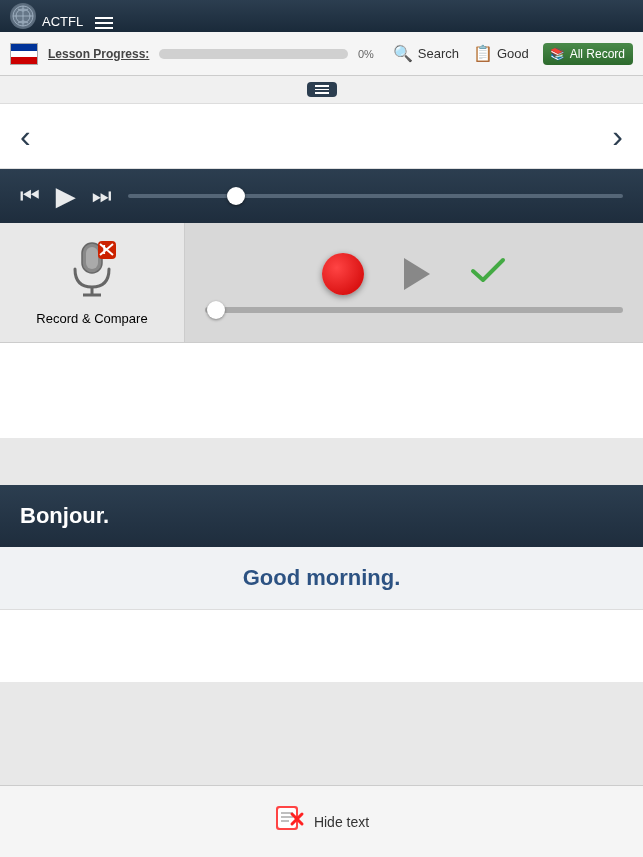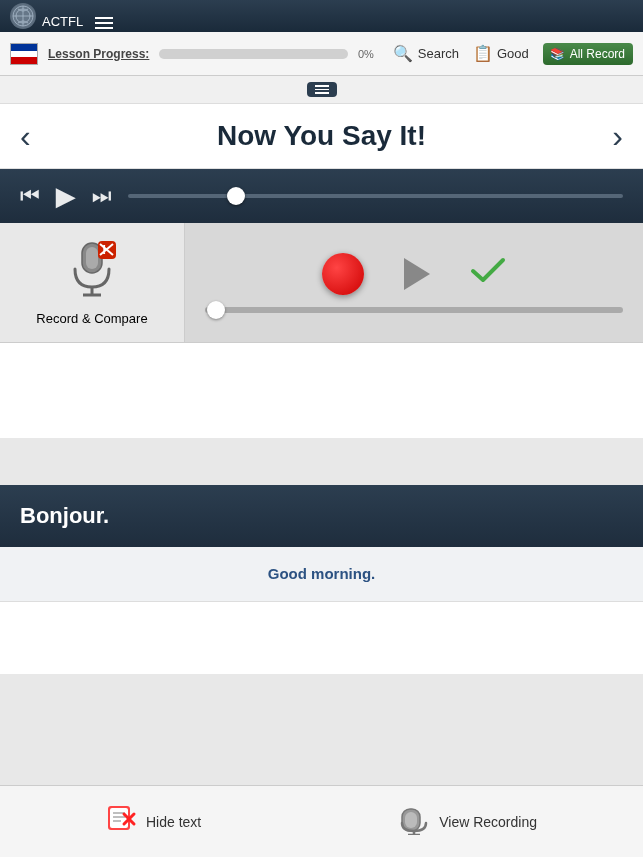--- a/index.html
+++ b/index.html
@@ -307,21 +307,21 @@
       font-weight: 600;
     }
     #phrase-english {
       background: #f0f2f4;
       padding: 18px 20px;
       text-align: center;
       border-bottom: 1px solid #ddd;
     }
     #phrase-english-text {
       color: #2c5282;
-      font-size: 15px;
+      font-size: 22px;
       font-weight: 600;
     }
 
     
     #spacer {
       background: white;
       flex: 1;
       min-height: 90px;
     }
 
@@ -403,21 +403,20 @@
 <div id="menu-strip">
   <div id="menu-strip-btn">
     <span></span>
       <span></span>
       <span></span>
   </div>
 </div>
 
 <div id="title-area">
   <div id="nav-left">‹</div>
-  <div id="page-title">Now You Say It!</div>
   <div id="nav-right">›</div>
 </div>
 
 <div id="audio-player">
   <div class="audio-btn" style="font-size:22px;">⏮</div>
   <div class="audio-btn" style="font-size:26px;">▶</div>
   <div class="audio-btn" style="font-size:22px;">⏭</div>
   <div id="audio-slider-container">
     <div id="audio-slider-thumb"></div>
   </div>
@@ -481,25 +480,13 @@
         <rect x="4" y="6" width="18" height="20" rx="2" fill="white"></rect>
         <line x1="7" y1="11" x2="19" y2="11" stroke="#aaa" stroke-width="1.5"></line>
         <line x1="7" y1="15" x2="19" y2="15" stroke="#aaa" stroke-width="1.5"></line>
         <line x1="7" y1="19" x2="15" y2="19" stroke="#aaa" stroke-width="1.5"></line>
         <line x1="18" y1="22" x2="28" y2="12" stroke="#ff2222" stroke-width="3" stroke-linecap="round"></line>
         <line x1="28" y1="22" x2="18" y2="12" stroke="#ff2222" stroke-width="3" stroke-linecap="round"></line>
       </svg>
     </span>
     <span class="bottom-action-label">Hide text</span>
   </div>
-  <div class="bottom-action">
-    <span class="bottom-action-icon">
-      <svg width="34" height="34" viewBox="0 0 34 34">
-        <rect x="5" y="8" width="18" height="22" rx="8" fill="#999" stroke="#777" stroke-width="1.5"></rect>
-        <rect x="8" y="11" width="12" height="16" rx="6" fill="#bbb"></rect>
-        <path d="M5 22 Q5 30 17 30 Q29 30 29 22" fill="none" stroke="#777" stroke-width="2.5" stroke-linecap="round"></path>
-        <line x1="17" y1="30" x2="17" y2="34" stroke="#777" stroke-width="2.5"></line>
-        <line x1="11" y1="34" x2="23" y2="34" stroke="#777" stroke-width="2.5"></line>
-      </svg>
-    </span>
-    <span class="bottom-action-label">View Recording</span>
-  </div>
 </div>
 
 </body></html>

